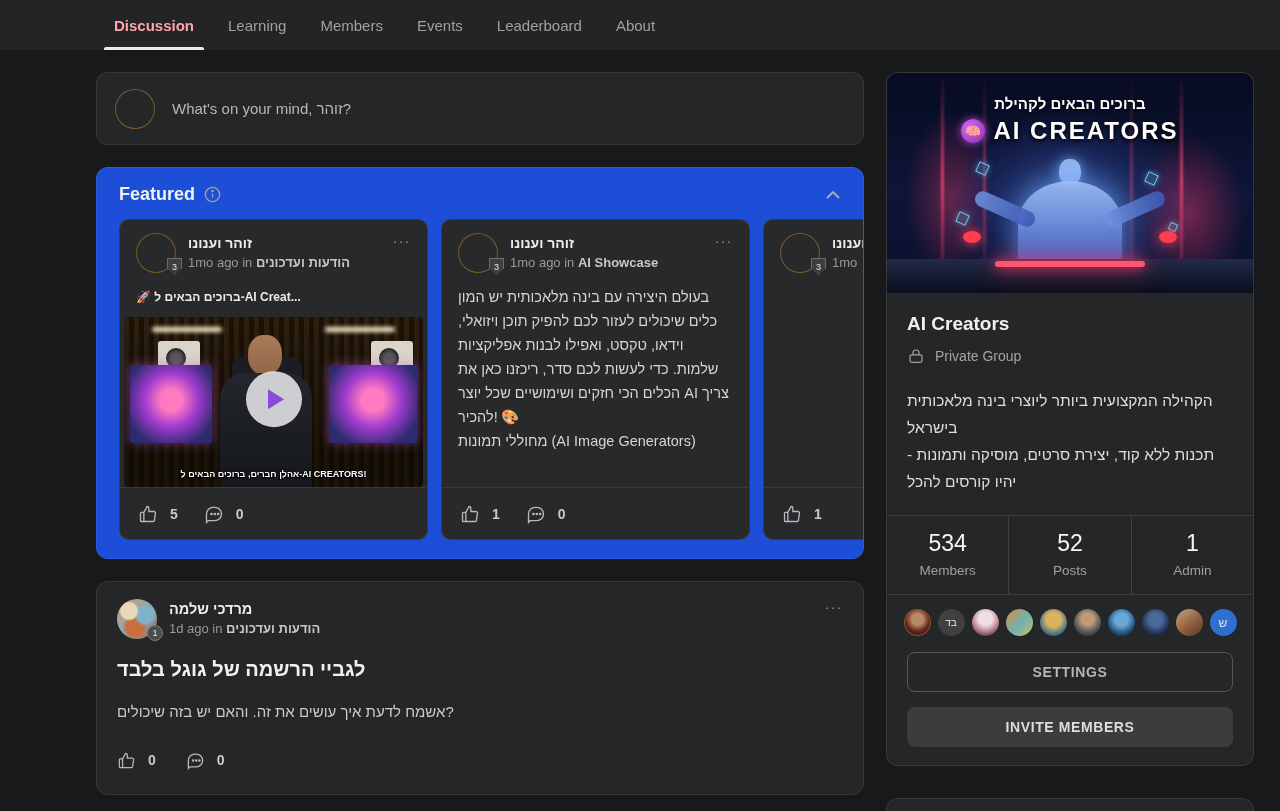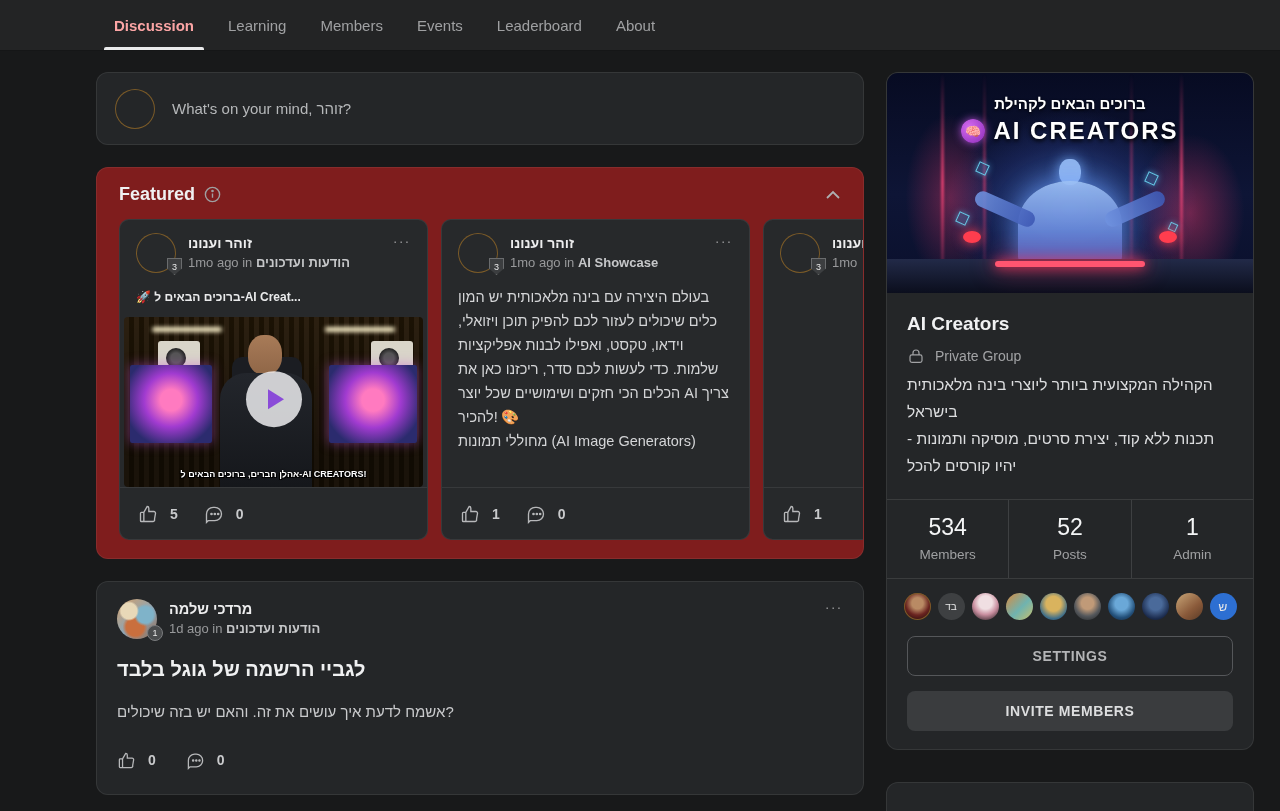--- a/index.html
+++ b/index.html
@@ -46,21 +46,21 @@
   }
   .av-mord {
     background:radial-gradient(circle at 30% 30%, #e8d9b8 0 20%, transparent 25%),
                radial-gradient(circle at 70% 40%, #7fb3c9 0 22%, transparent 30%),
                radial-gradient(circle at 45% 70%, #c96f3e 0 25%, transparent 35%),
                linear-gradient(140deg,#d9a066,#8aa5b8 55%,#9c6a4a);
   }
   .composer-text { color:#b6b8ba; font-size:15px; }
   
   .featured {
-    margin-top:22px; background:#7f1d1d; border:1px solid rgba(255,255,255,.07);
+    margin-top:22px; background:#1d4ed8; border:1px solid rgba(255,255,255,.07);
     border-radius:12px; padding:16px 0 18px 22px; overflow:hidden;
   }
   .featured-head {
     display:flex; align-items:center; gap:9px; padding-right:22px; margin-bottom:14px;
   }
   .featured-title { font-size:18px; font-weight:bold; color:#f0f1f2; }
   .icon-btn { color:#9fa0a2; display:flex; align-items:center; cursor:pointer; }
   .featured-head .spacer { flex:1; }
   .cards-row { display:flex; gap:13px; overflow:hidden; }
   .mini-card {
@@ -176,21 +176,21 @@
   .bn-brain {
     width:24px; height:24px; border-radius:50%;
     background:radial-gradient(circle at 35% 35%, #d66bf0, #8a2bb8);
     display:flex; align-items:center; justify-content:center; font-size:13px;
     box-shadow:0 0 8px rgba(210,90,240,.8);
   }
   .bn-line2 { font-size:24px; font-weight:bold; letter-spacing:2px; color:#fff; text-shadow:0 2px 4px #000; }
   .side-info { padding:20px 20px 0 20px; }
   .group-name { font-size:19px; font-weight:bold; color:#f0f1f2; }
   .priv-row { display:flex; align-items:center; gap:10px; margin-top:12px; color:#a2a3a5; font-size:14px; }
-  .group-desc { margin-top:6px; font-size:15.5px; line-height:27px; color:#dcdddf; white-space:pre-line; }
+  .group-desc { margin-top:22px; font-size:15.5px; line-height:27px; color:#dcdddf; white-space:pre-line; }
   .stats { display:flex; border-top:1px solid rgba(255,255,255,.1); margin-top:20px; }
   .stat { flex:1; text-align:center; padding:14px 0 16px 0; }
   .stat + .stat { border-left:1px solid rgba(255,255,255,.12); }
   .stat-val { font-size:23px; font-weight:normal; color:#f4f5f6; }
   .stat-label { font-size:13.5px; color:#9fa0a2; margin-top:6px; }
   .member-avatars {
     border-top:1px solid rgba(255,255,255,.1);
     display:flex; gap:7px; padding:14px 14px 16px 14px; justify-content:center;
   }
   .m-av { width:27px; height:27px; border-radius:50%; flex:0 0 27px;

